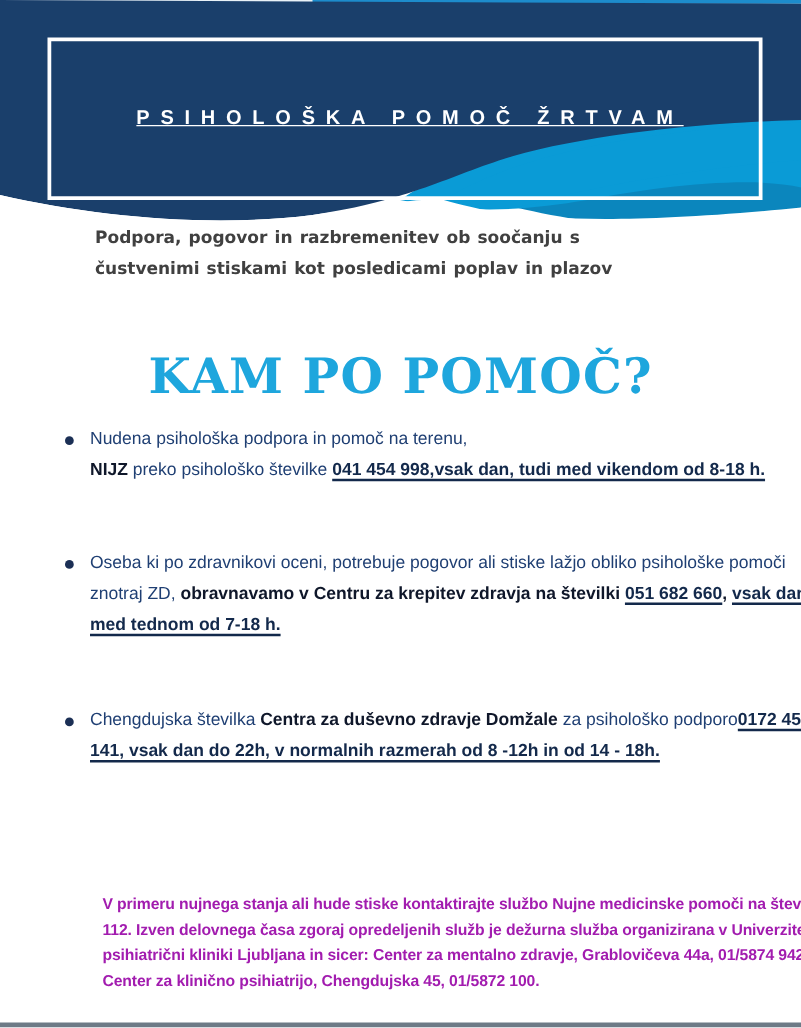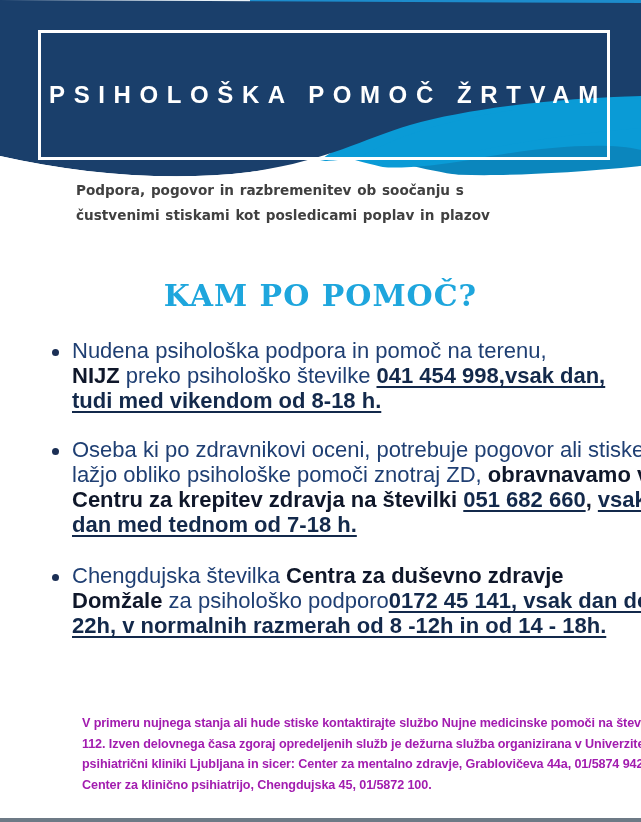--- a/index.html
+++ b/index.html
@@ -8,38 +8,39 @@
     .header { position: absolute; left: 0; top: 0; width: 641px; height: 185px; }
     .header svg { position: absolute; left: 0; top: 0; }
 
     .title-frame {
       position: absolute; left: 38px; top: 30px; width: 566px; height: 124px;
       border: 3px solid #ffffff; box-sizing: content-box;
       display: flex; flex-direction: column; align-items: center; justify-content: center;
     }
     .title-line {
       color: #ffffff; font-family: "Liberation Sans", sans-serif; font-weight: bold;
-      font-size: 24px; letter-spacing: 8.6px; line-height: 30px; white-space: nowrap;
+      font-size: 16px; letter-spacing: 8.6px; line-height: 30px; white-space: nowrap;
       margin-right: -8px;
+      text-decoration: underline;
     }
 
     .subtitle {
       position: absolute; left: 76px; top: 178px; width: 460px;
       color: #404040; font-family: "DejaVu Sans", sans-serif; font-weight: bold;
       font-size: 13.6px; line-height: 25px; word-spacing: 1px;
     }
 
     .kam {
       position: absolute; left: 0; top: 278px; width: 641px; text-align: center;
       color: #1ea6dd; font-family: "DejaVu Serif", serif; font-weight: bold;
-      font-size: 30px; letter-spacing: 1px;
+      font-size: 39px; letter-spacing: 1px;
     }
 
     .bullets { position: absolute; left: 52px; top: 338px; width: 580px; margin: 0; padding: 0; list-style: none; }
-    .bullet { position: relative; padding-left: 20px; color: #1b2f55; font-size: 22px; line-height: 25px; }
+    .bullet { position: relative; padding-left: 20px; color: #1b2f55; font-size: 14px; line-height: 25px; }
     .bullet .dot { position: absolute; left: 0; top: 11px; width: 7px; height: 7px; border-radius: 50%; background: #1b2f55; }
     .b1 { margin-bottom: 0; }
     .b2 { position: absolute; top: 99px; left: 0; width: 580px; }
     .b3 { position: absolute; top: 225px; left: 0; width: 580px; }
     .strong { font-weight: bold; color: #0f172a; }
     .u { text-decoration: underline; text-decoration-thickness: 2px; text-underline-offset: 3px; font-weight: bold; color: #13294b; }
     .light { color: #1f3f73; }
 
     .footer {
       position: absolute; left: 38px; top: 713px; width: 590px;

